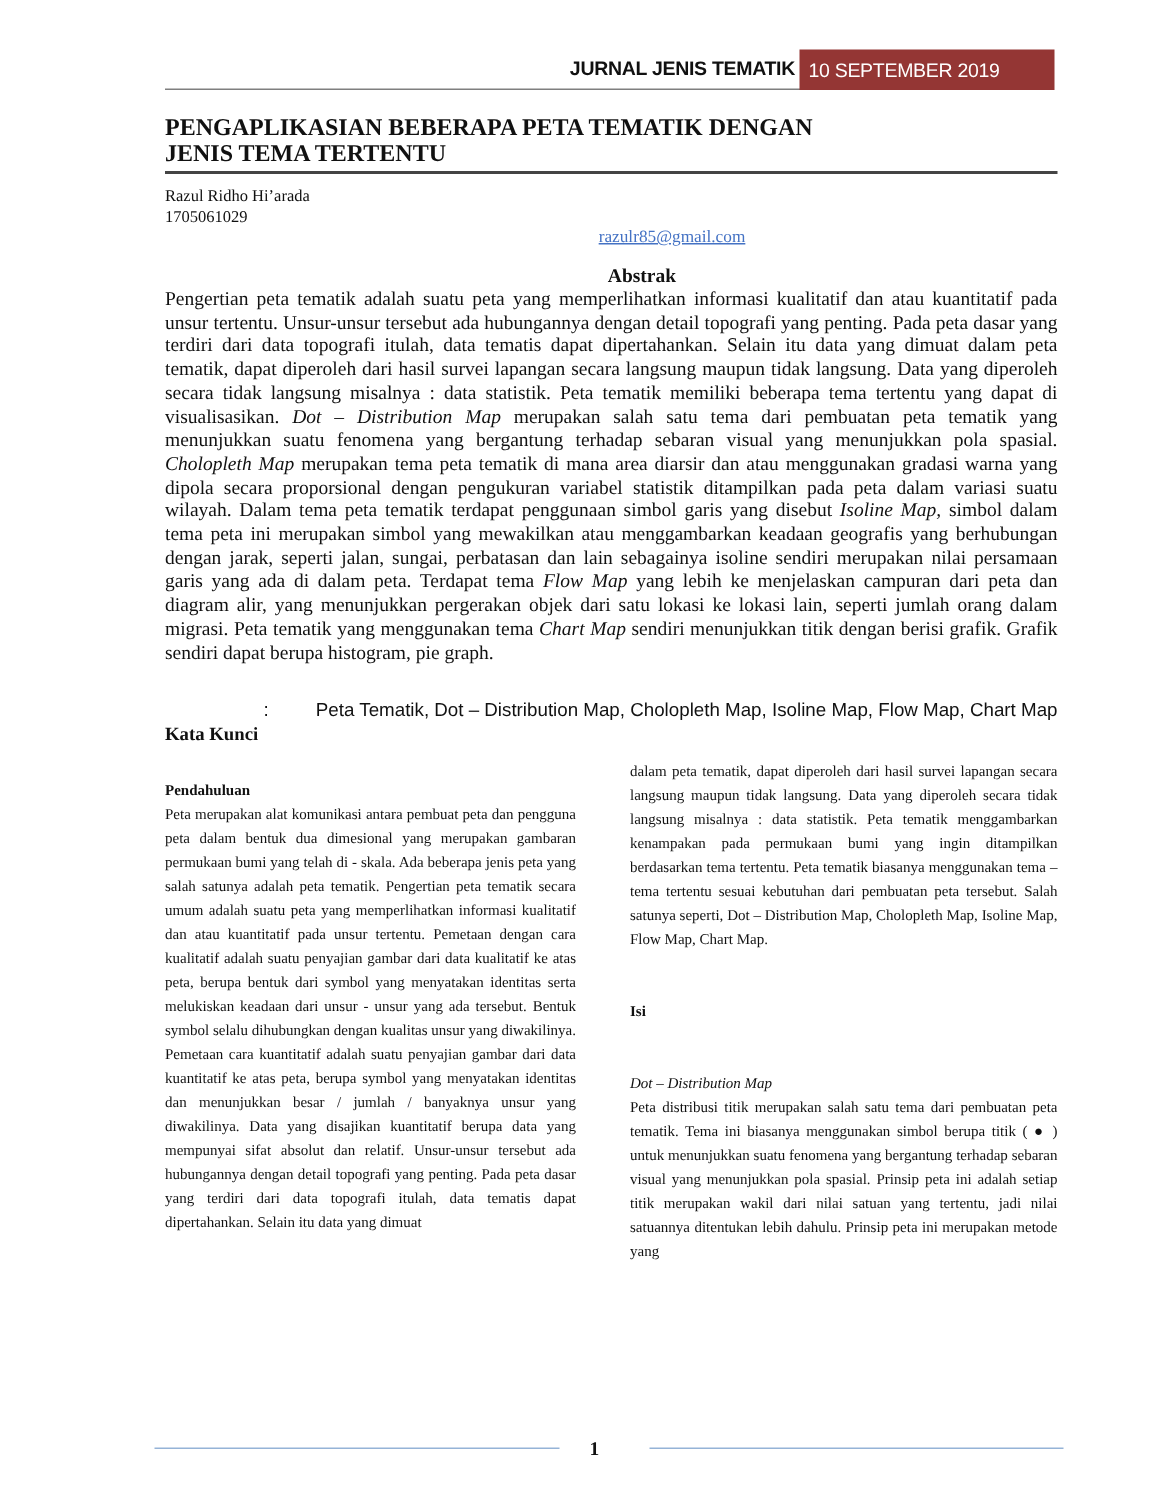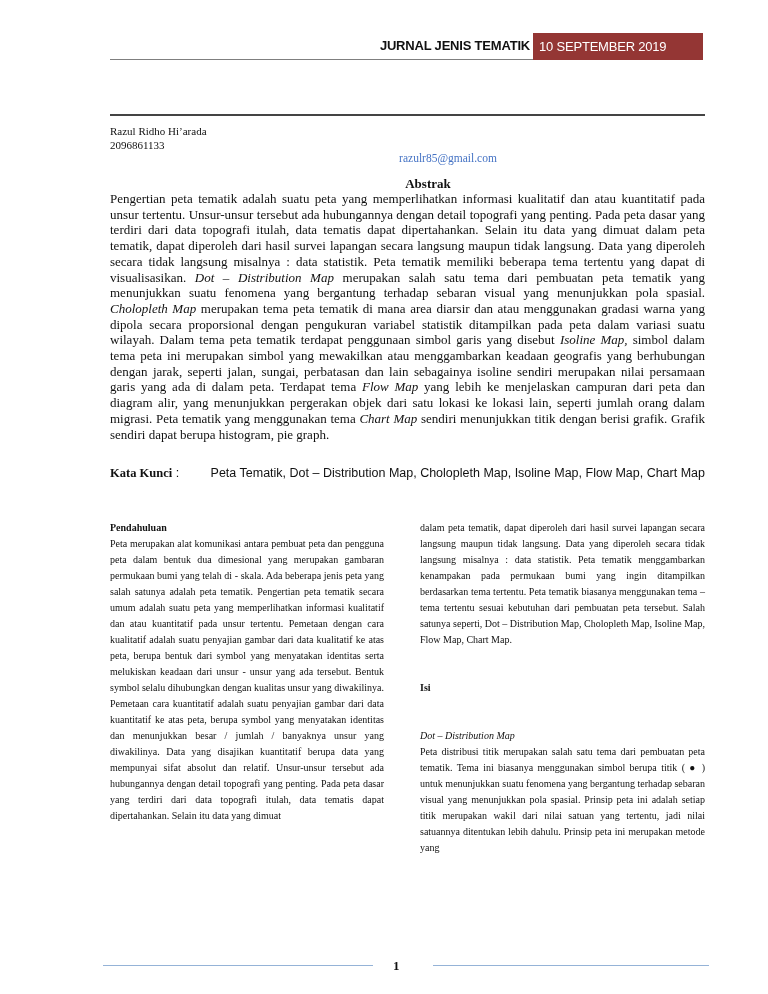--- a/index.html
+++ b/index.html
@@ -9,33 +9,33 @@
   .hdr { position:absolute; top:33px; left:110px; width:598px; height:27px; }
   .hdr-rule { position:absolute; left:0; top:26px; width:424px; height:1px; background:#7f7f7f; }
   .hdr-journal { position:absolute; right:178px; top:5px; font-family:"Liberation Sans", sans-serif; font-weight:bold; font-size:13px; color:#111; letter-spacing:-0.2px; }
   .hdr-date { position:absolute; left:423px; top:0; width:170px; height:27px; background:#943634; color:#fff; font-family:"Liberation Sans", sans-serif; font-size:13px; line-height:27px; padding-left:6px; box-sizing:border-box; letter-spacing:-0.2px; }
 
   .title { position:absolute; left:110px; top:77px; width:560px; font-weight:bold; font-size:16px; line-height:17px; }
   .title-rule { position:absolute; left:110px; top:114px; width:595px; height:1.5px; background:#444; }
 
   .author { position:absolute; left:110px; top:124px; font-size:11px; line-height:14px; }
   .email { position:absolute; left:0; width:768px; top:152px; text-align:center; font-size:11.5px; }
-  .email a { color:#4472c4; margin-left:128px; }
+  .email a { color:#4472c4; text-decoration:underline; margin-left:128px; }
 
   .abs-head { position:absolute; left:0; width:768px; top:176px; text-align:center; font-weight:bold; font-size:13px;padding-left:44px; }
   .abstract { position:absolute; left:110px; top:191px; width:595px; font-size:13px; line-height:15.7px; text-align:justify; }
 
   .kw { position:absolute; left:110px; top:466px; width:595px; font-size:12.5px; line-height:15.5px; font-family:"Liberation Sans", sans-serif; }
-  .kw .kw-label { font-weight:bold; font-family:"Liberation Serif", serif; }
+  .kw .kw-label { font-weight:bold; font-family:"Liberation Serif", serif;margin-top:16px; }
   .kw-row { display:flex; }
   .kw-val { flex:1;text-align:right; }
 
   .col { position:absolute; top:520px; font-size:10px; line-height:16px; text-align:justify; }
   .col-left { left:110px; width:274px; }
-  .col-right { left:420px; width:285px; top:520px; }
+  .col-right { left:420px; width:285px; top:507px; }
   .sec-head { font-weight:bold; }
   .sub-head { font-style:italic; }
   .gap { height:16px; }
   p { margin:0; }
 
   .footer { position:absolute; top:958px; left:103px; width:606px; height:16px; }
   .f-line-l { position:absolute; left:0; top:7px; width:270px; height:1px; background:#95b3d7; }
   .f-line-r { position:absolute; left:330px; top:7px; width:276px; height:1px; background:#95b3d7; }
   .f-num { position:absolute; left:290px; top:0; font-weight:bold; font-size:13px; }
 </style>
@@ -43,25 +43,29 @@
 <body>
 
 <div class="page">
 
   <div class="hdr">
     <div class="hdr-rule"></div>
     <div class="hdr-journal">JURNAL JENIS TEMATIK</div>
     <div class="hdr-date">10 SEPTEMBER 2019</div>
   </div>
 
+  <div class="title">
+    <div>PENGAPLIKASIAN BEBERAPA PETA TEMATIK DENGAN</div>
+    <div>JENIS TEMA TERTENTU</div>
+  </div>
   <div class="title-rule"></div>
 
   <div class="author">
     <div>Razul Ridho Hi’arada</div>
-    <div>2096861133</div>
+    <div>1705061029</div>
   </div>
   <div class="email">
     <a>razulr85@gmail.com</a>
   </div>
 
   <div class="abs-head">Abstrak</div>
   <div class="abstract"><span>Pengertian peta tematik adalah suatu peta yang memperlihatkan informasi kualitatif dan atau kuantitatif pada unsur tertentu. Unsur-unsur tersebut ada hubungannya dengan detail topografi yang penting. Pada peta dasar yang terdiri dari data topografi itulah, data tematis dapat dipertahankan. Selain itu data yang dimuat dalam peta tematik, dapat diperoleh dari hasil survei lapangan secara langsung maupun tidak langsung. Data yang diperoleh secara tidak langsung misalnya : data statistik. Peta tematik memiliki beberapa tema tertentu yang dapat di visualisasikan. </span><i>Dot – Distribution Map</i><span> merupakan salah satu tema dari pembuatan peta tematik yang menunjukkan suatu fenomena yang bergantung terhadap sebaran visual yang menunjukkan pola spasial. </span><i>Cholopleth Map</i><span> merupakan tema peta tematik di mana area diarsir dan atau menggunakan gradasi warna yang dipola secara proporsional dengan pengukuran variabel statistik ditampilkan pada peta dalam variasi suatu wilayah. Dalam tema peta tematik terdapat penggunaan simbol garis yang disebut </span><i>Isoline Map,</i><span> simbol dalam tema peta ini merupakan simbol yang mewakilkan atau menggambarkan keadaan geografis yang berhubungan dengan jarak, seperti jalan, sungai, perbatasan dan lain sebagainya isoline sendiri merupakan nilai persamaan garis yang ada di dalam peta. Terdapat tema </span><i>Flow Map</i><span> yang lebih ke menjelaskan campuran dari peta dan diagram alir, yang menunjukkan pergerakan objek dari satu lokasi ke lokasi lain, seperti jumlah orang dalam migrasi. Peta tematik yang menggunakan tema </span><i>Chart Map</i><span> sendiri menunjukkan titik dengan berisi grafik. Grafik sendiri dapat berupa histogram, pie graph.</span></div>
 
   <div class="kw">
     <div class="kw-row">

